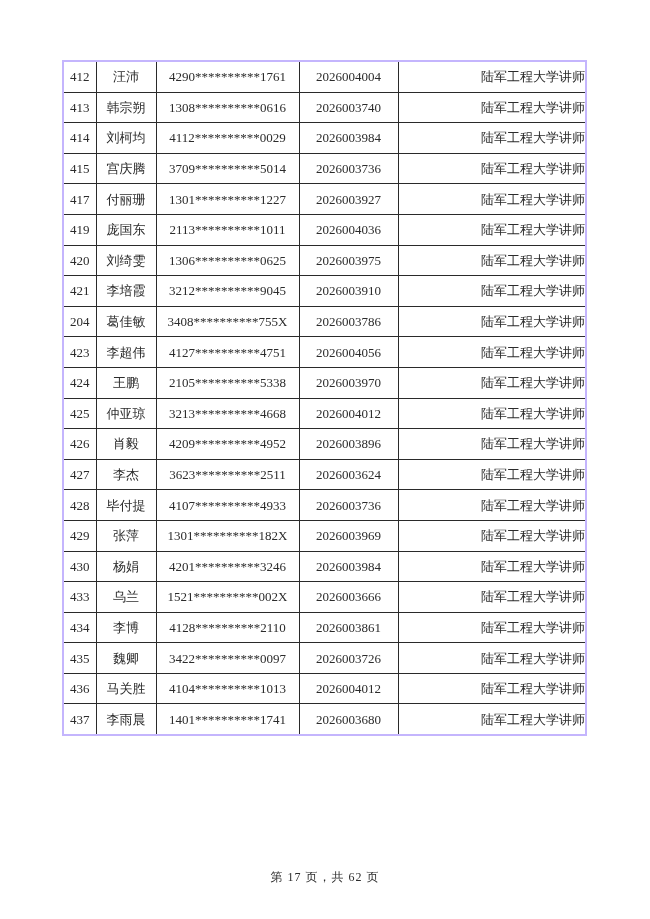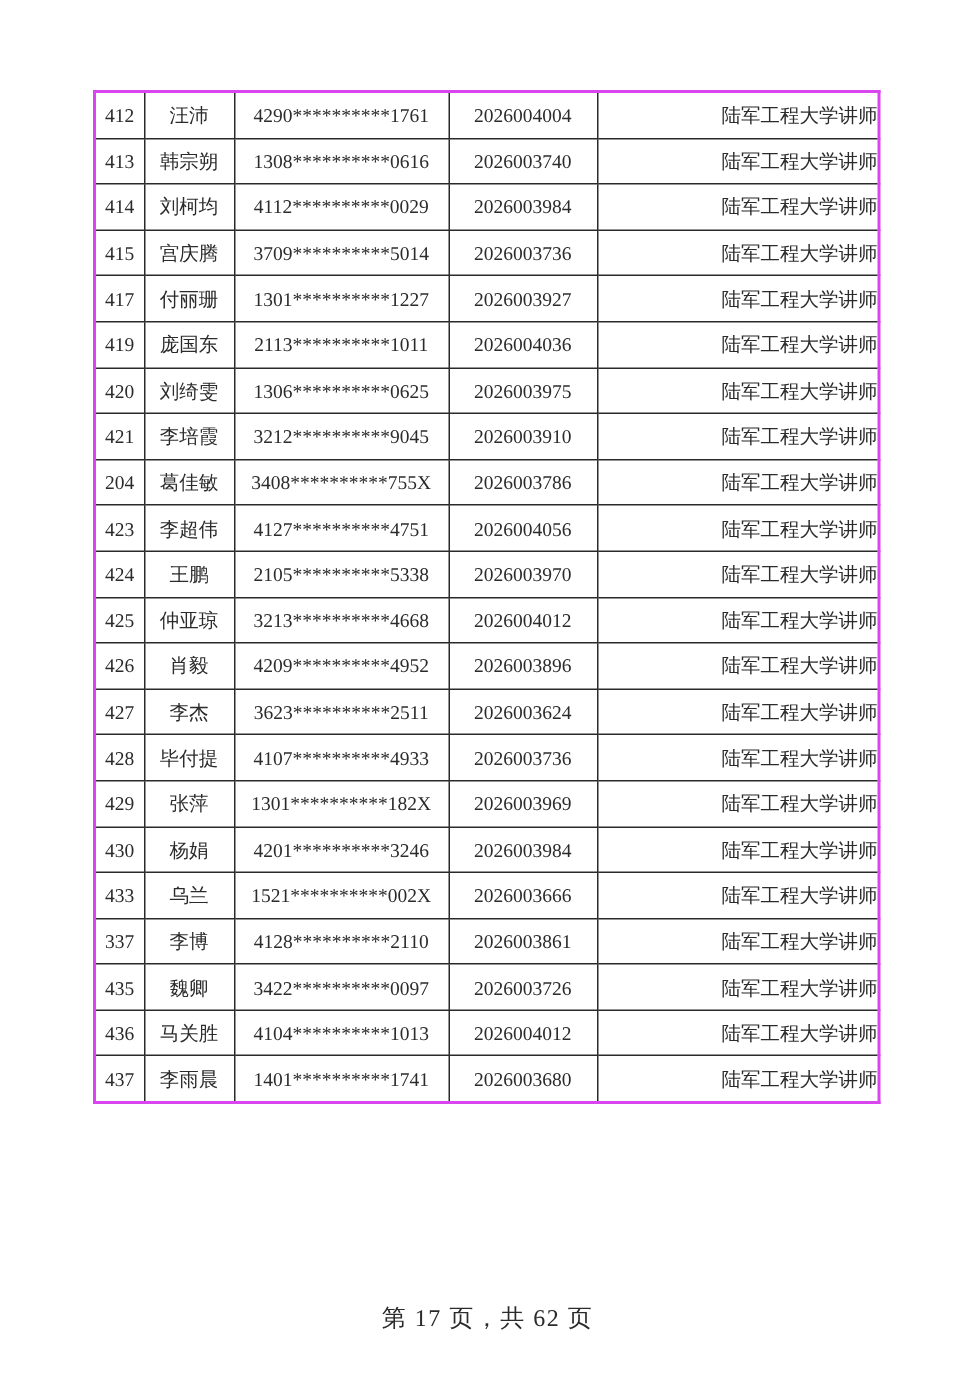--- a/index.html
+++ b/index.html
@@ -16,21 +16,21 @@
     color: #2b2b2b;
     overflow: hidden;
   }
   table.doc-table {
     position: absolute;
     left: 62px;
     top: 60px;
     width: 523px;
     border-collapse: collapse;
     table-layout: fixed;
-    border: 2px solid #d946ef;
+    border: 2px solid #c4b5fd;
   }
   table.doc-table td {
     border: 1px solid #2a2a2a;
     height: 29.6px;
     padding: 0;
     font-size: 13px;
     line-height: 1;
     text-align: center;
     vertical-align: middle;
     white-space: nowrap;
@@ -44,21 +44,21 @@
   table.doc-table col.c2 { width: 60px; }
   table.doc-table col.c3 { width: 143px; }
   table.doc-table col.c4 { width: 99px; }
   table.doc-table col.c5 { width: 188px; }
   .footer {
     position: absolute;
     top: 869px;
     left: 0;
     width: 650px;
     text-align: center;
-    font-size: 16px;
+    font-size: 12px;
     letter-spacing: 1px;
     color: #2b2b2b;
   }
 </style>
 </head>
 <body>
 
 <div class="page">
 
   <table class="doc-table">
@@ -190,21 +190,21 @@
           <td class="col-position">陆军工程大学讲师</td>
         </tr>
         <tr>
           <td>433</td>
           <td>乌兰</td>
           <td>1521**********002X</td>
           <td>2026003666</td>
           <td class="col-position">陆军工程大学讲师</td>
         </tr>
         <tr>
-          <td>337</td>
+          <td>434</td>
           <td>李博</td>
           <td>4128**********2110</td>
           <td>2026003861</td>
           <td class="col-position">陆军工程大学讲师</td>
         </tr>
         <tr>
           <td>435</td>
           <td>魏卿</td>
           <td>3422**********0097</td>
           <td>2026003726</td>

